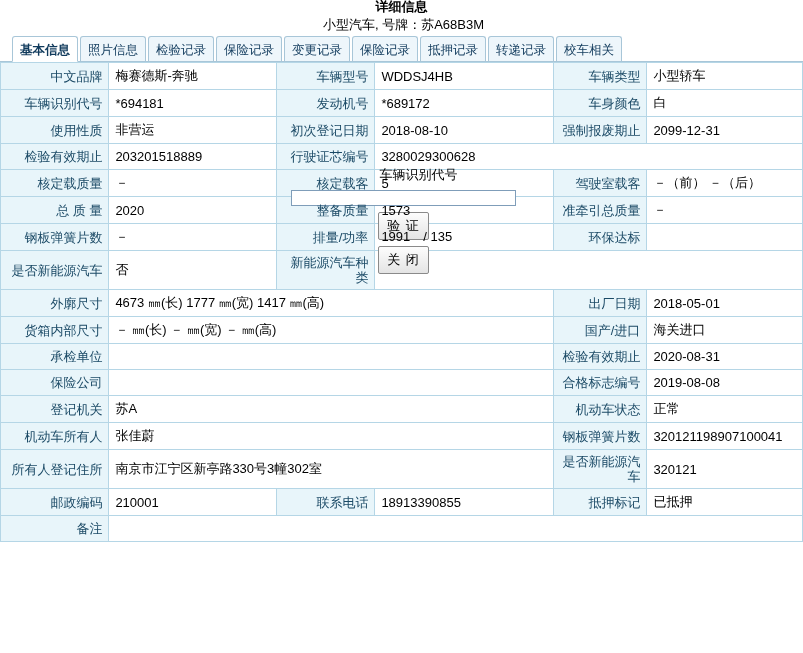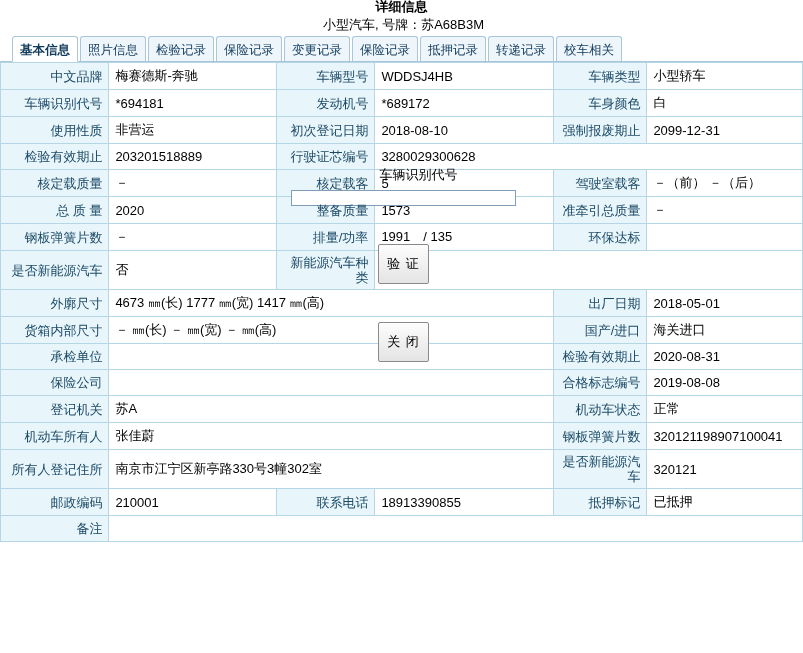--- a/index.html
+++ b/index.html
@@ -51,27 +51,26 @@
     border: 1px solid #7f9db9;
     font-size: 12px;
     font-family: "Liberation Sans", sans-serif;
     padding: 0 2px;
     box-sizing: border-box;
   }
   .btn {
     border: 1px solid #8a8a8a;
     background: linear-gradient(#fdfdfd, #e4e4e4);
     font-size: 13px;
-    padding: 10px 8px;
+    padding: 4px 8px;
     cursor: pointer;
     border-radius: 2px;
     font-family: "Liberation Sans", sans-serif;
     color: #000;
     letter-spacing: 1px;
-    margin-top: 32px;
   }
   .tabs {
     display: flex;
     align-items: flex-end;
     height: 22px;
     padding-left: 12px;
     box-sizing: border-box;
     border-bottom: 1px solid #a8c6d8;
     background: #ffffff;
   }

